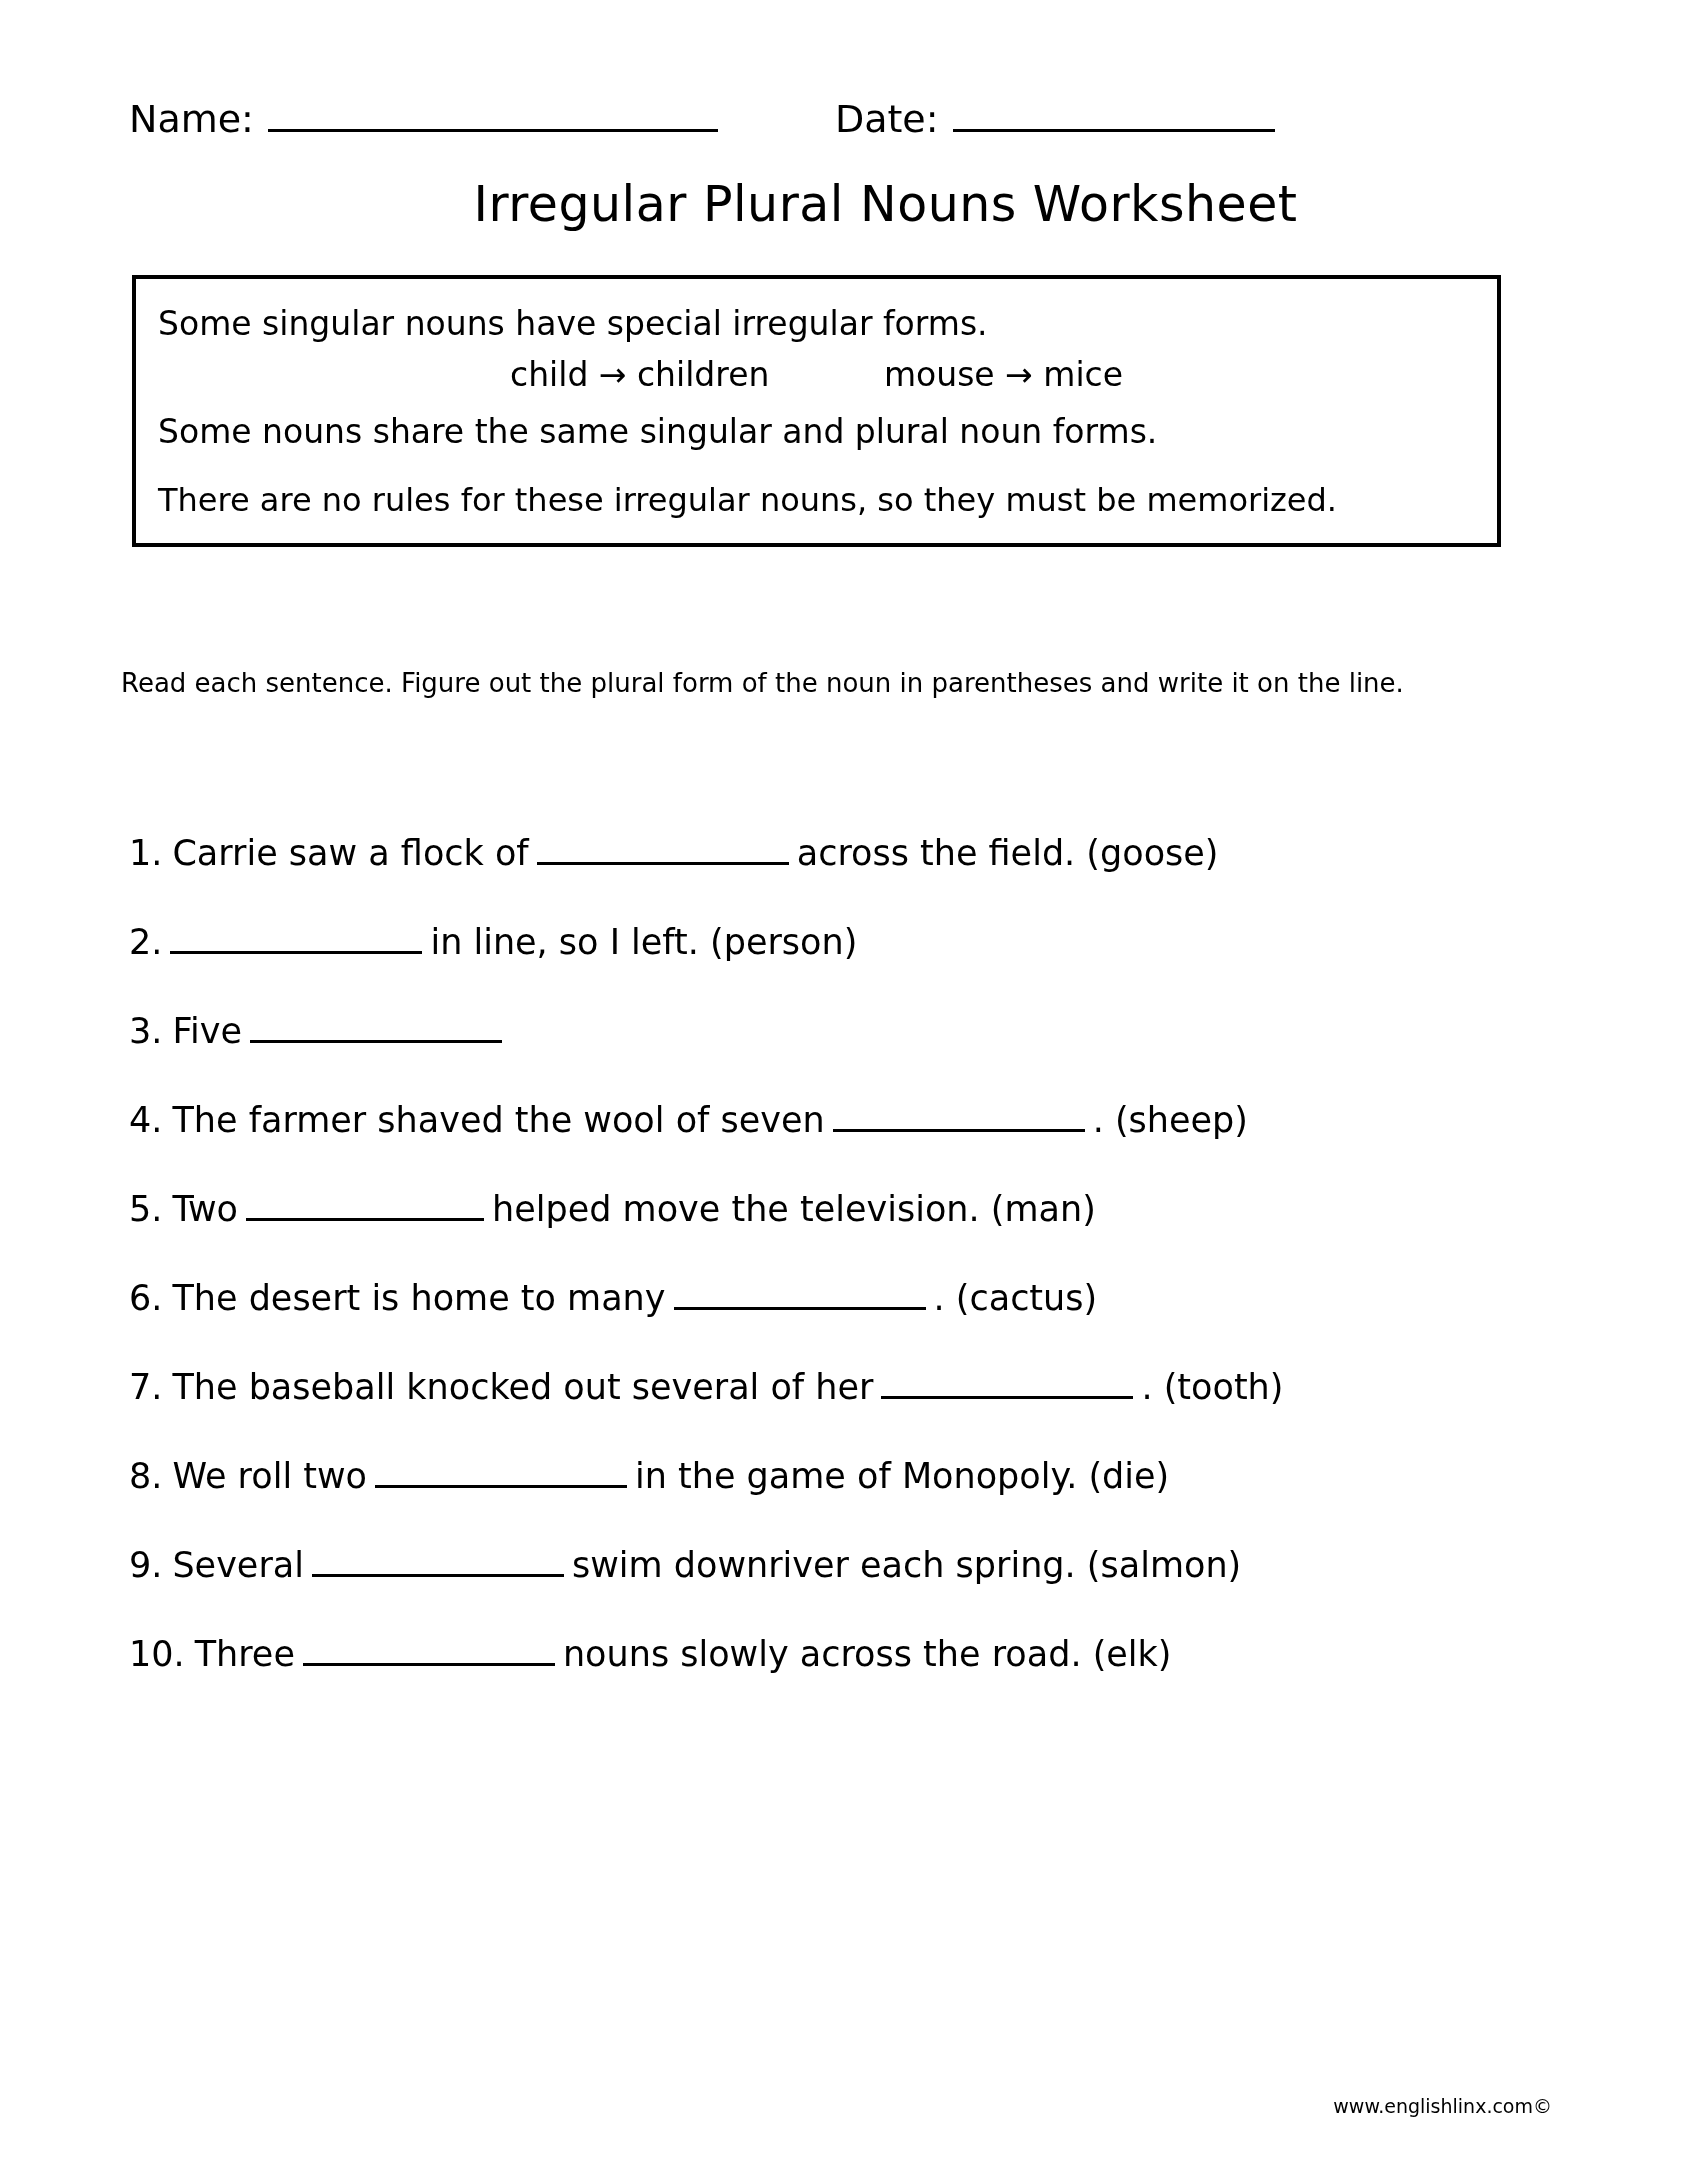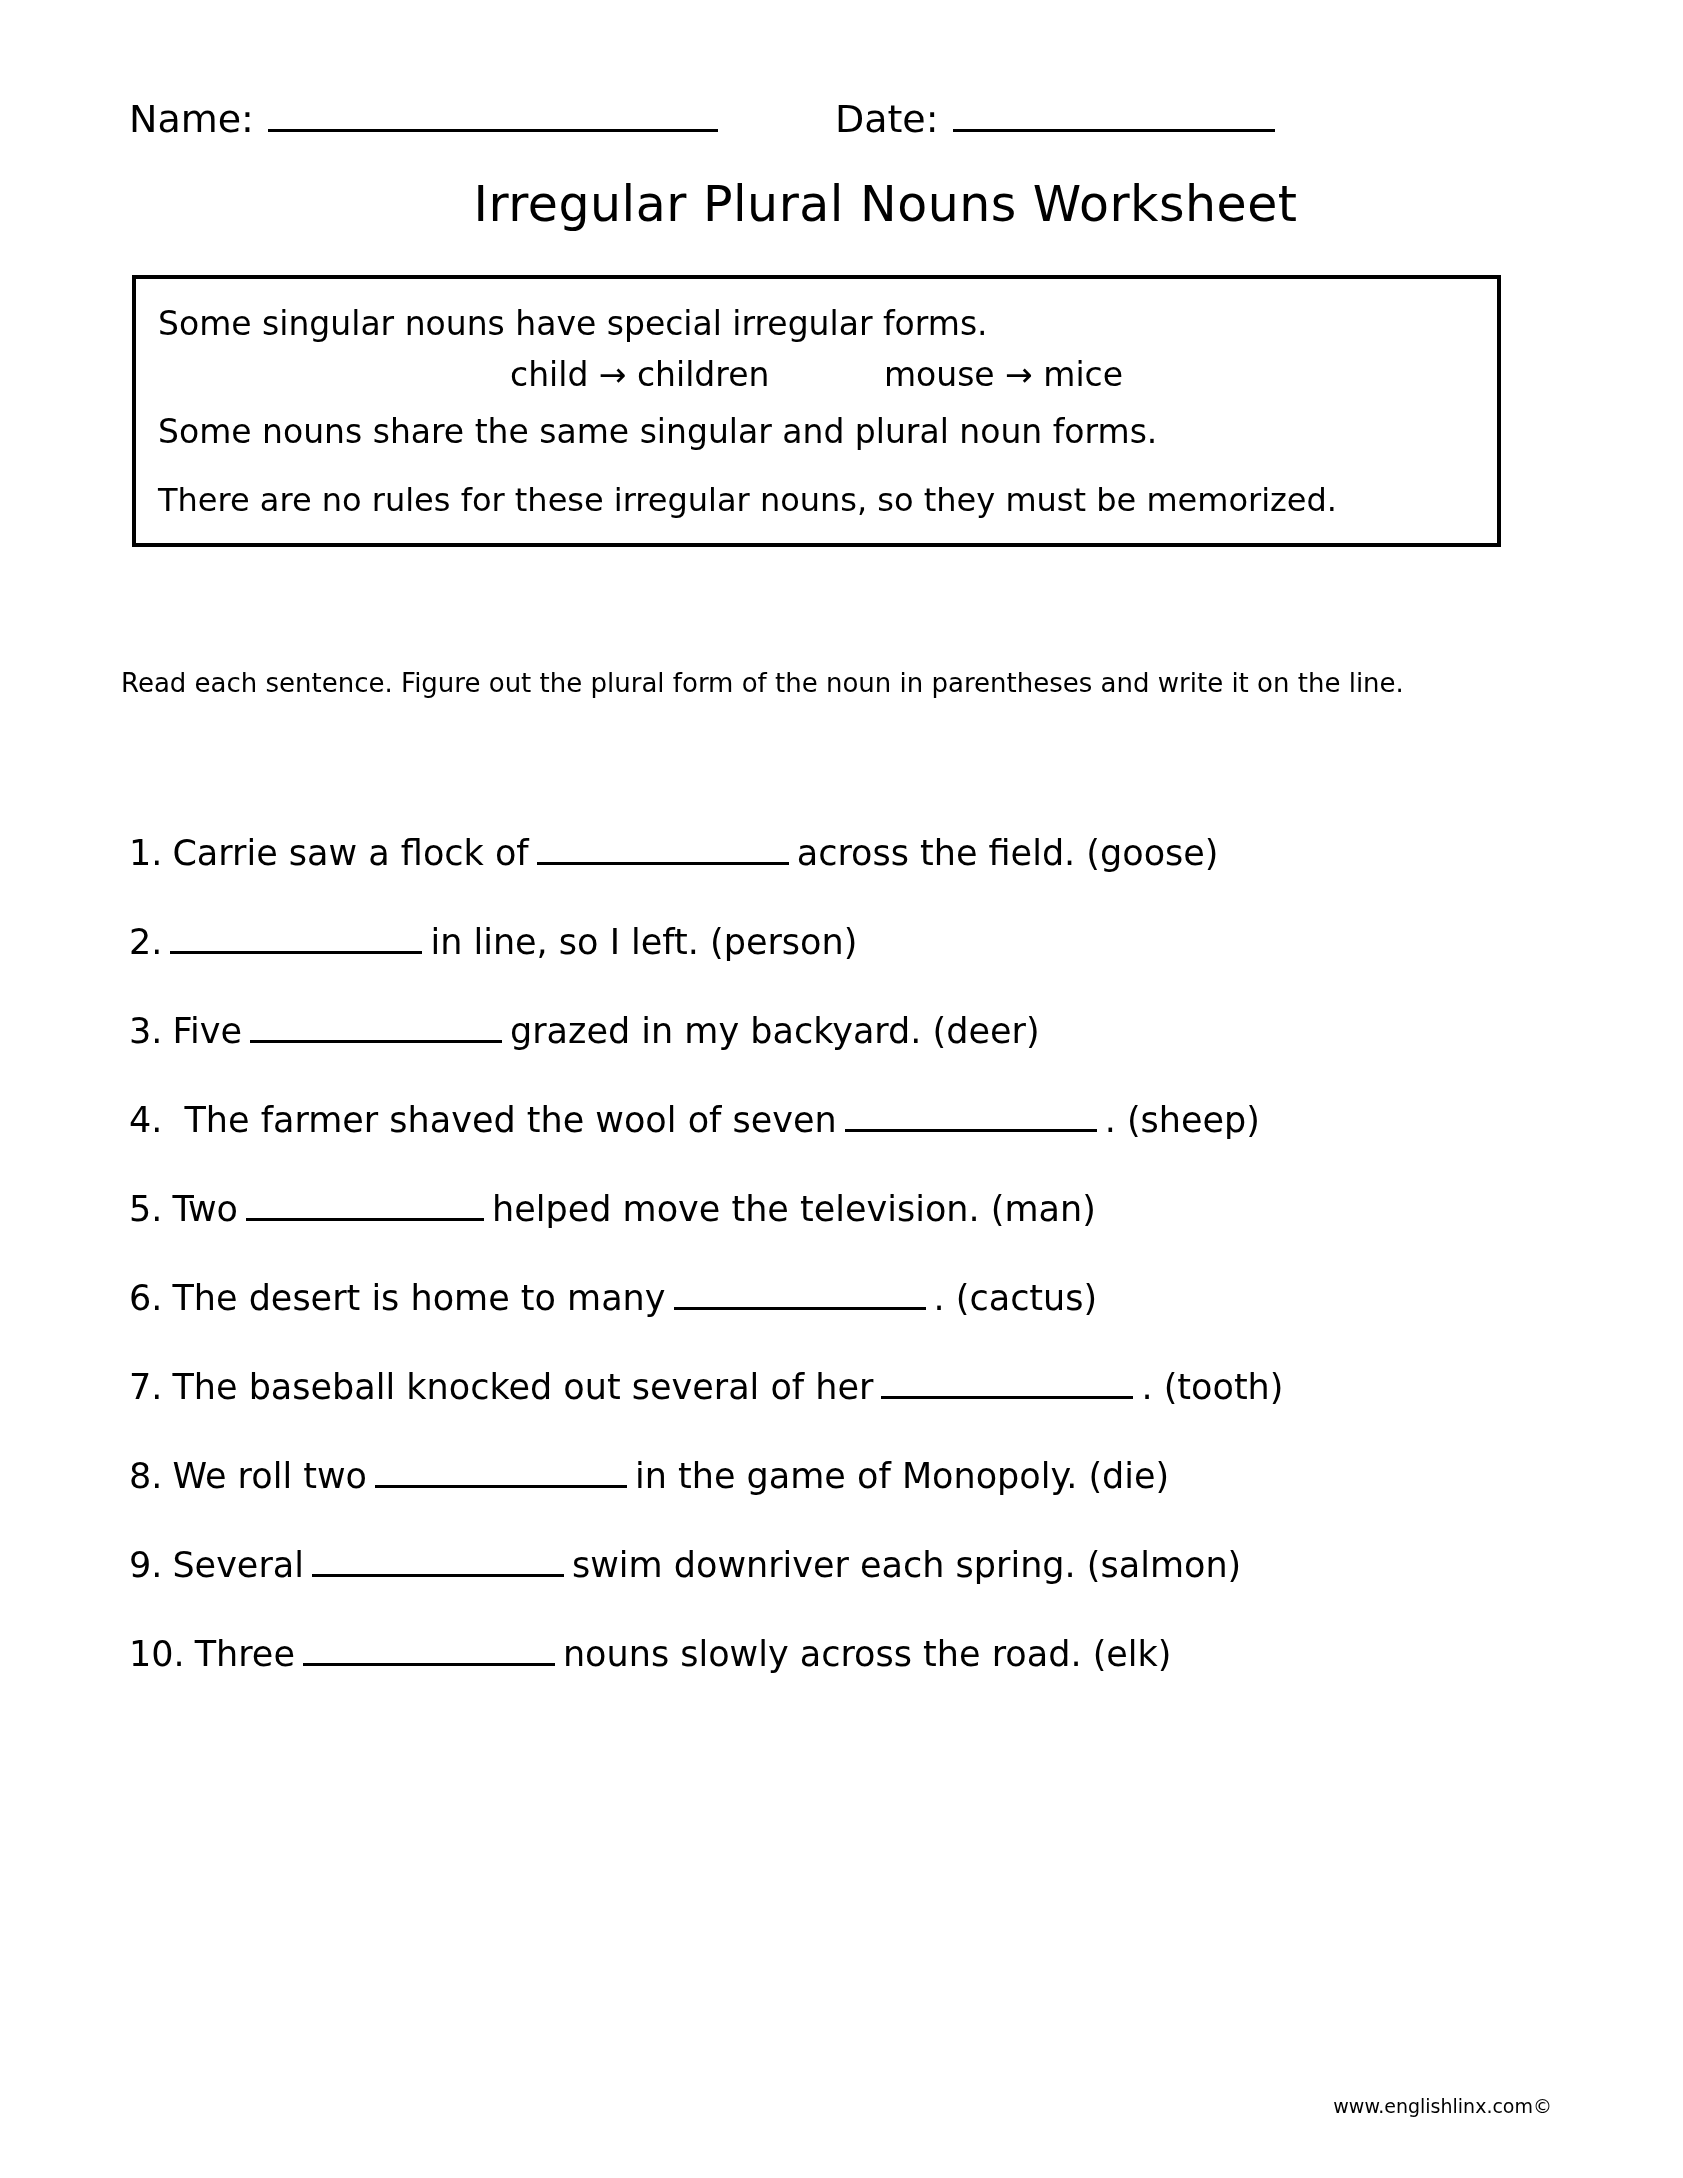--- a/index.html
+++ b/index.html
@@ -175,26 +175,25 @@
     <div class="q">
       <span>2.</span>
       <span class="blank b-medium"></span>
       <span>in line, so I left. (person)</span>
     </div>
 
     <div class="q">
       <span>3.</span>
       <span style="margin-left:10px">Five</span>
       <span class="blank b-medium"></span>
-      <span>grazed in my backyard. (deer)</span>
     </div>
 
     <div class="q">
       <span>4.</span>
-      <span style="margin-left:22px">The farmer shaved the wool of seven</span>
+      <span style="margin-left:10px">The farmer shaved the wool of seven</span>
       <span class="blank b-medium"></span>
       <span>. (sheep)</span>
     </div>
 
     <div class="q">
       <span>5.</span>
       <span style="margin-left:10px">Two</span>
       <span class="blank b-short"></span>
       <span>helped move the television. (man)</span>
     </div>

